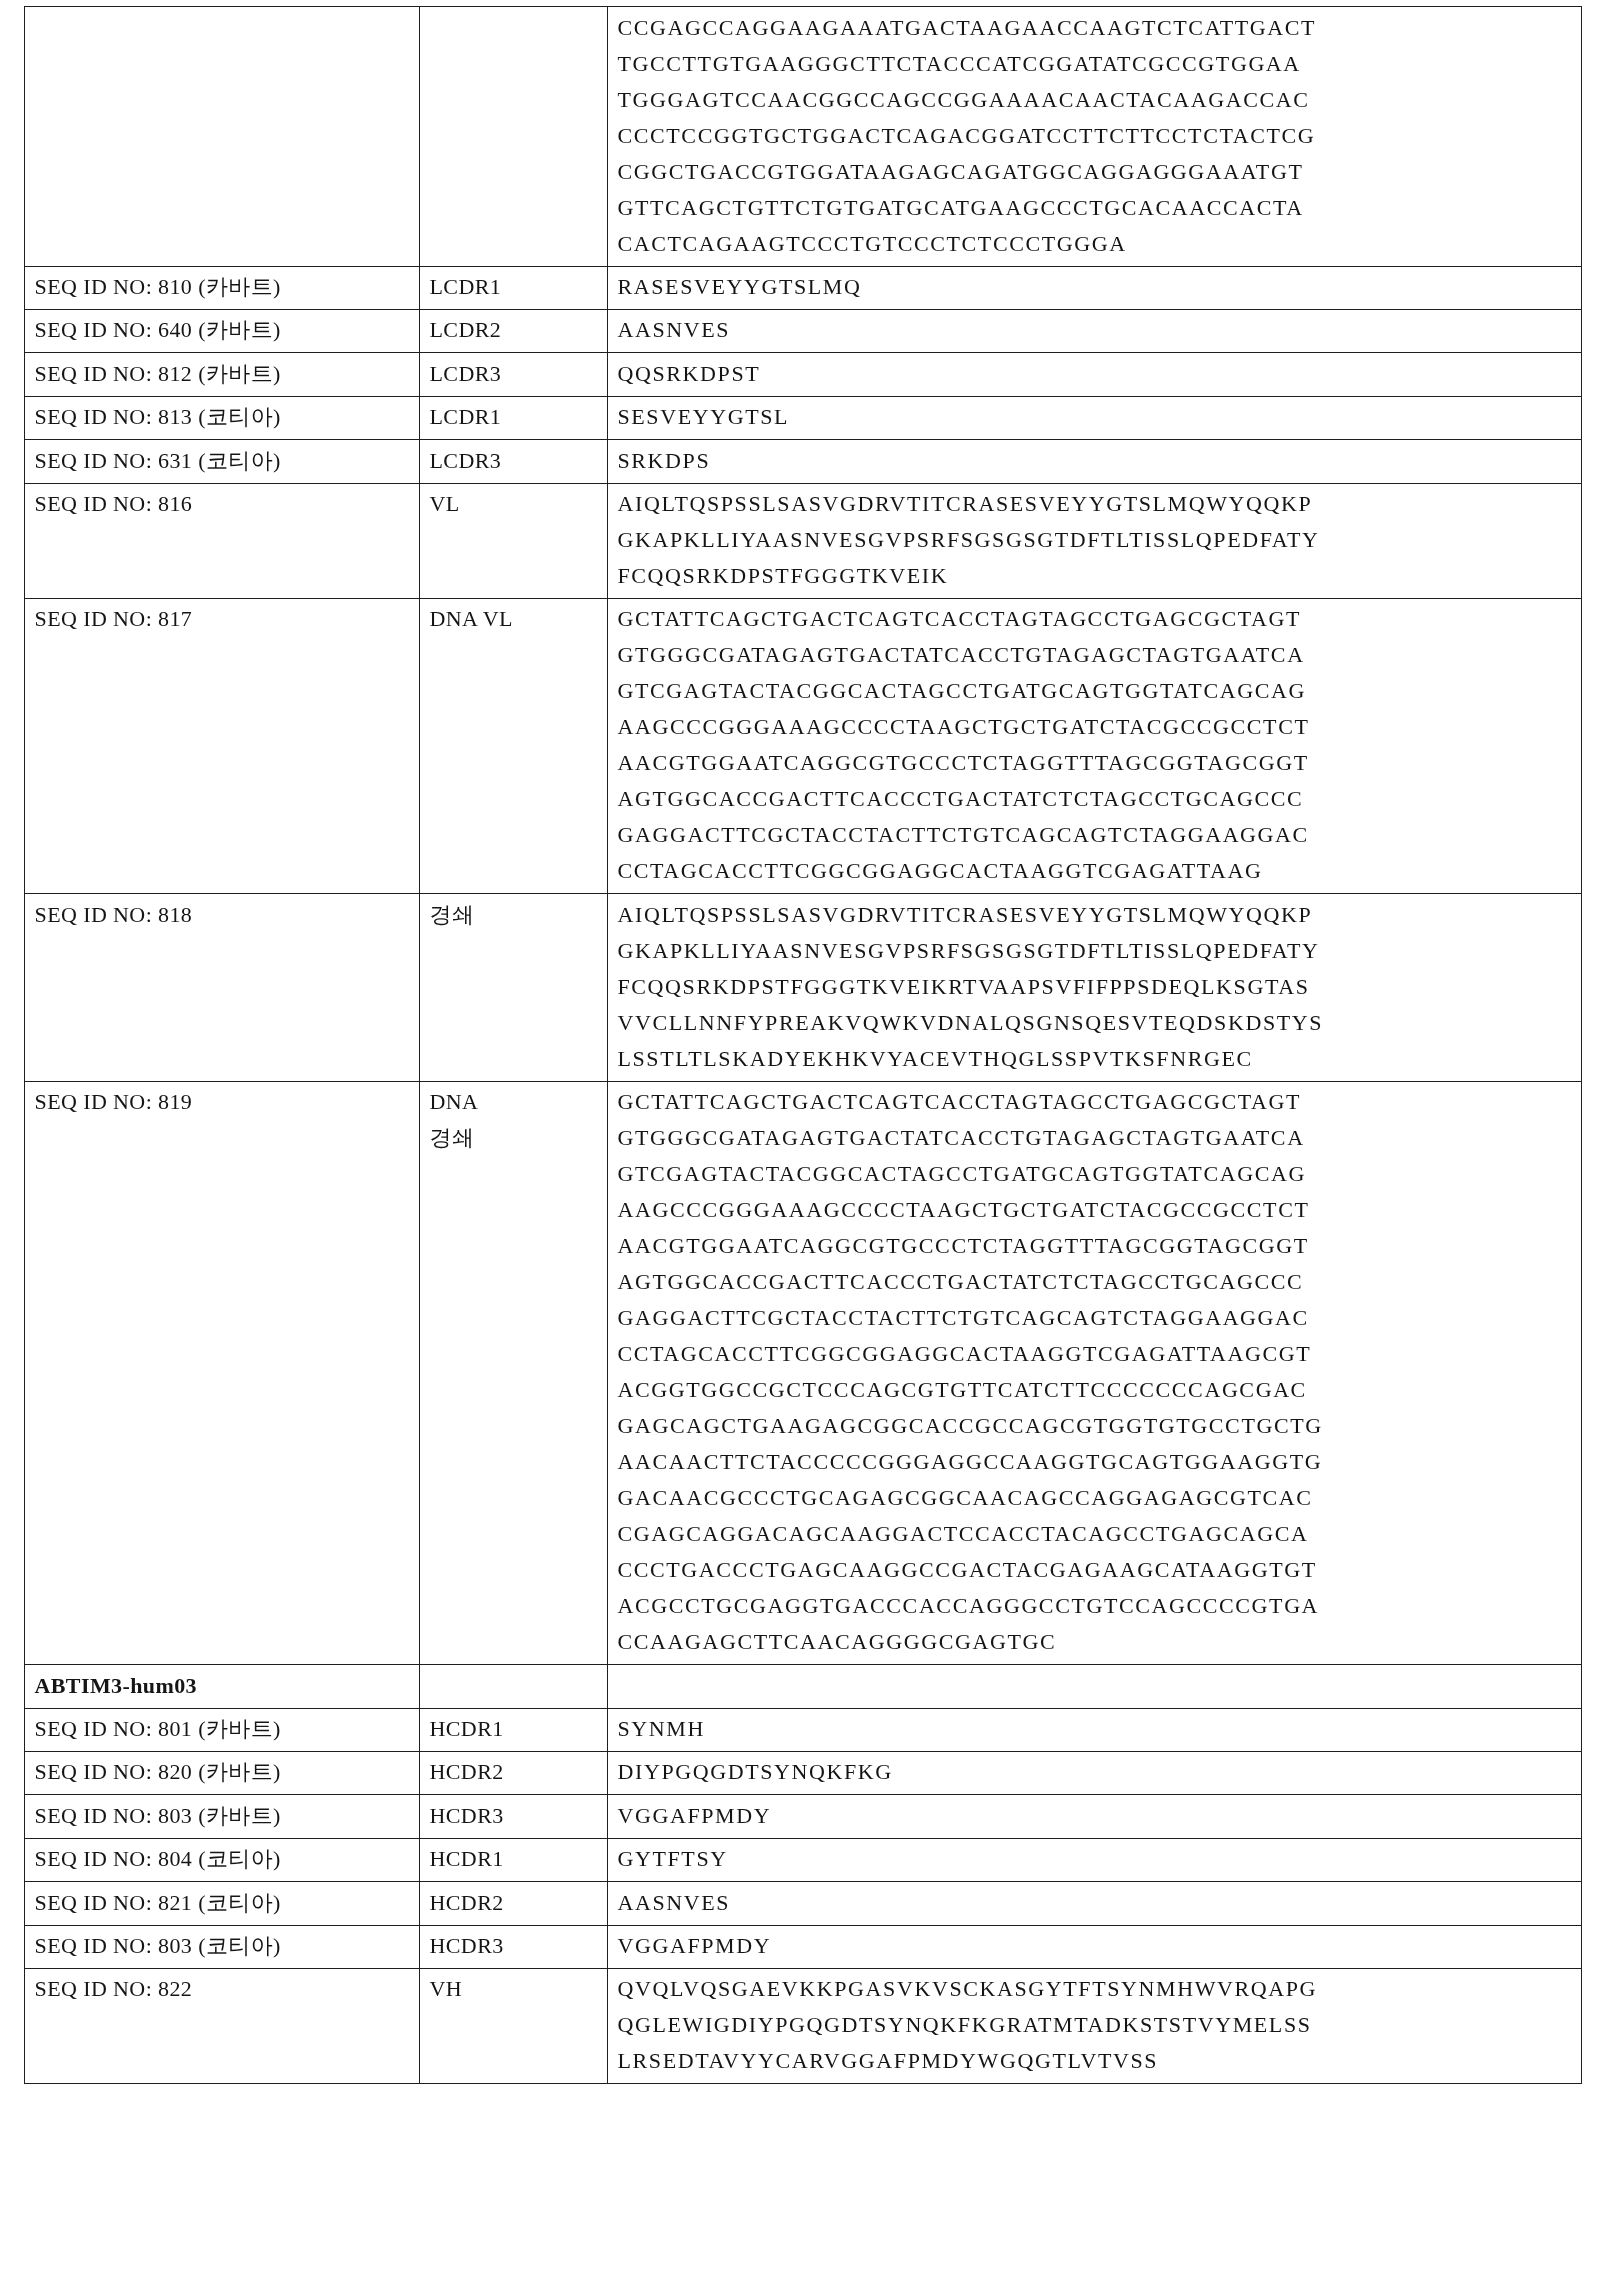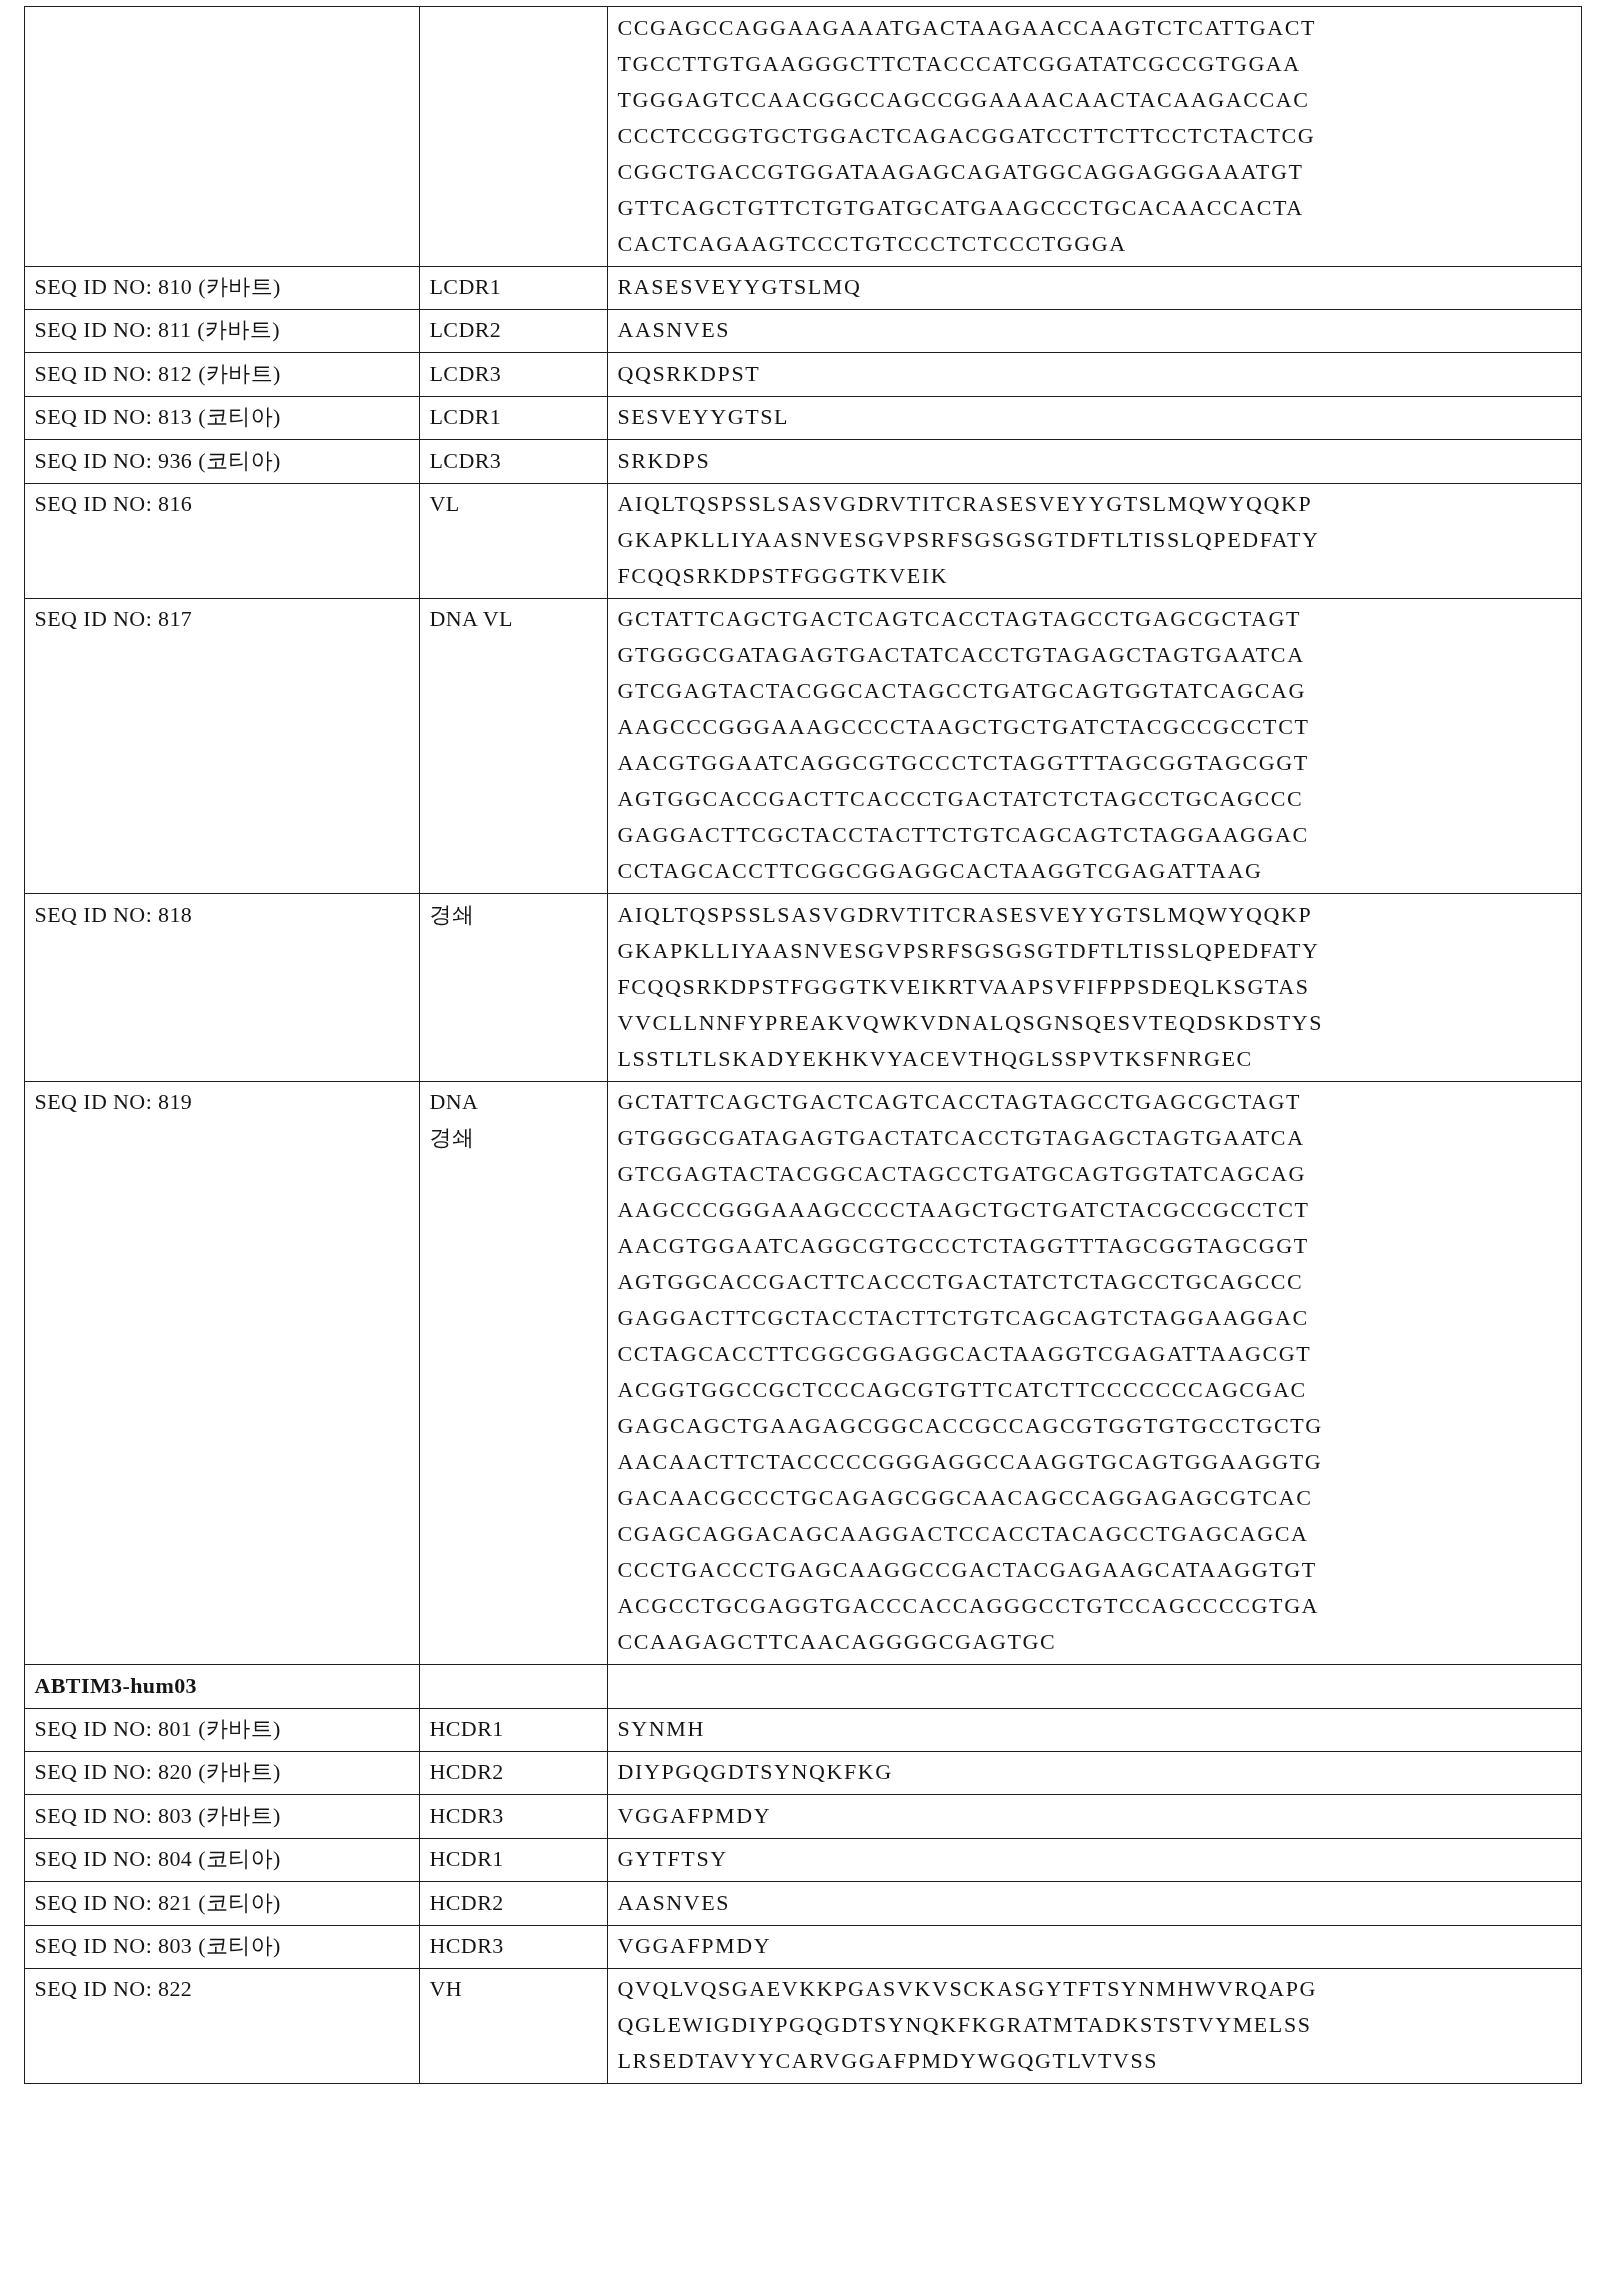--- a/index.html
+++ b/index.html
@@ -66,36 +66,36 @@
 CGGCTGACCGTGGATAAGAGCAGATGGCAGGAGGGAAATGT
 GTTCAGCTGTTCTGTGATGCATGAAGCCCTGCACAACCACTA
 CACTCAGAAGTCCCTGTCCCTCTCCCTGGGA</td>
       </tr>
       <tr>
         <td class="cell-label">SEQ ID NO: 810 (카바트)</td>
         <td class="cell-region">LCDR1</td>
         <td class="cell-seq">RASESVEYYGTSLMQ</td>
       </tr>
       <tr>
-        <td class="cell-label">SEQ ID NO: 811 (카바트)</td>
+        <td class="cell-label">SEQ ID NO: 640 (카바트)</td>
         <td class="cell-region">LCDR2</td>
         <td class="cell-seq">AASNVES</td>
       </tr>
       <tr>
         <td class="cell-label">SEQ ID NO: 812 (카바트)</td>
         <td class="cell-region">LCDR3</td>
         <td class="cell-seq">QQSRKDPST</td>
       </tr>
       <tr>
         <td class="cell-label">SEQ ID NO: 813 (코티아)</td>
         <td class="cell-region">LCDR1</td>
         <td class="cell-seq">SESVEYYGTSL</td>
       </tr>
       <tr>
-        <td class="cell-label">SEQ ID NO: 936 (코티아)</td>
+        <td class="cell-label">SEQ ID NO: 631 (코티아)</td>
         <td class="cell-region">LCDR3</td>
         <td class="cell-seq">SRKDPS</td>
       </tr>
       <tr>
         <td class="cell-label">SEQ ID NO: 816</td>
         <td class="cell-region">VL</td>
         <td class="cell-seq">AIQLTQSPSSLSASVGDRVTITCRASESVEYYGTSLMQWYQQKP
 GKAPKLLIYAASNVESGVPSRFSGSGSGTDFTLTISSLQPEDFATY
 FCQQSRKDPSTFGGGTKVEIK</td>
       </tr>

